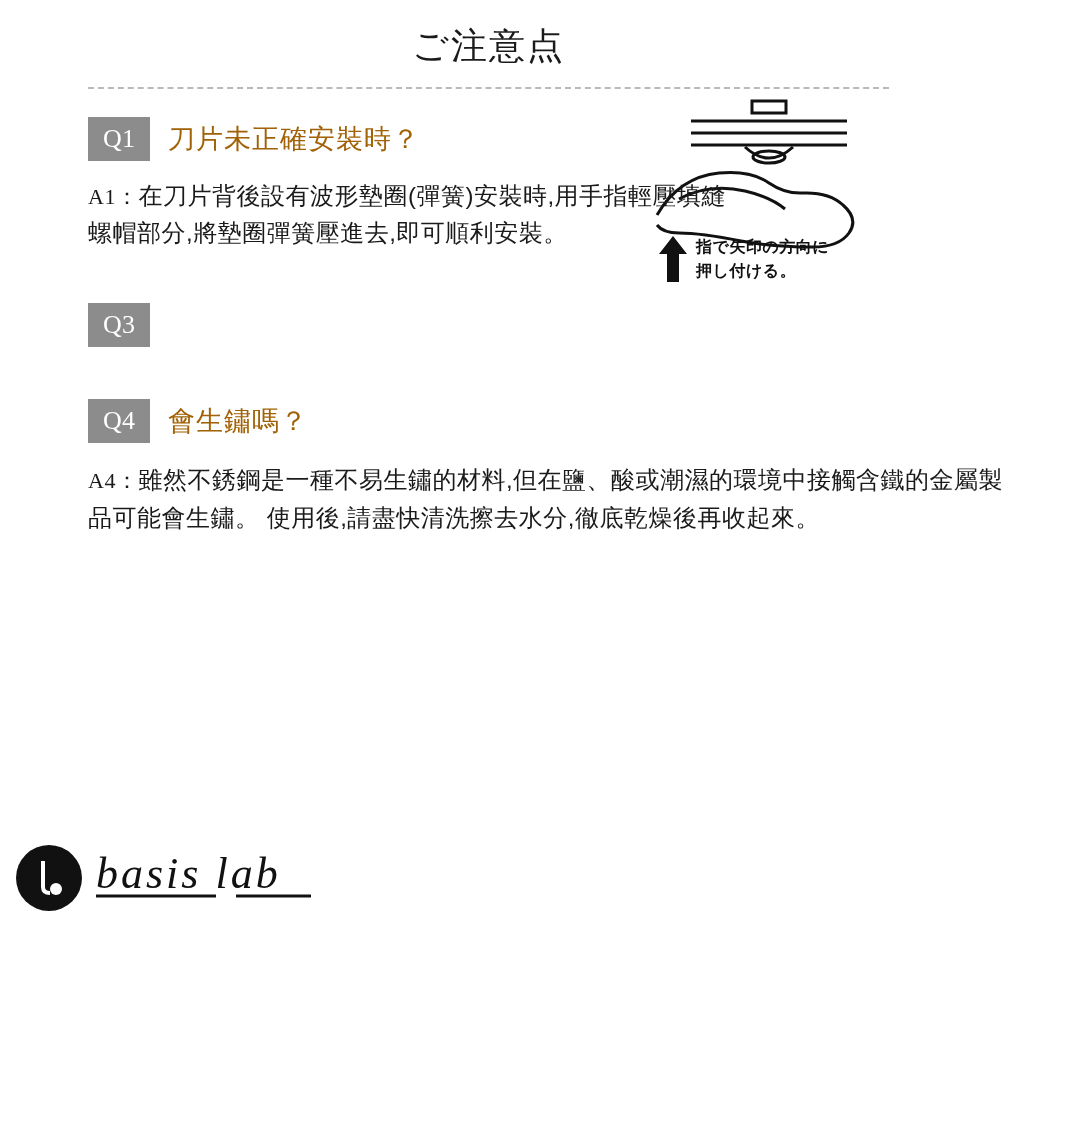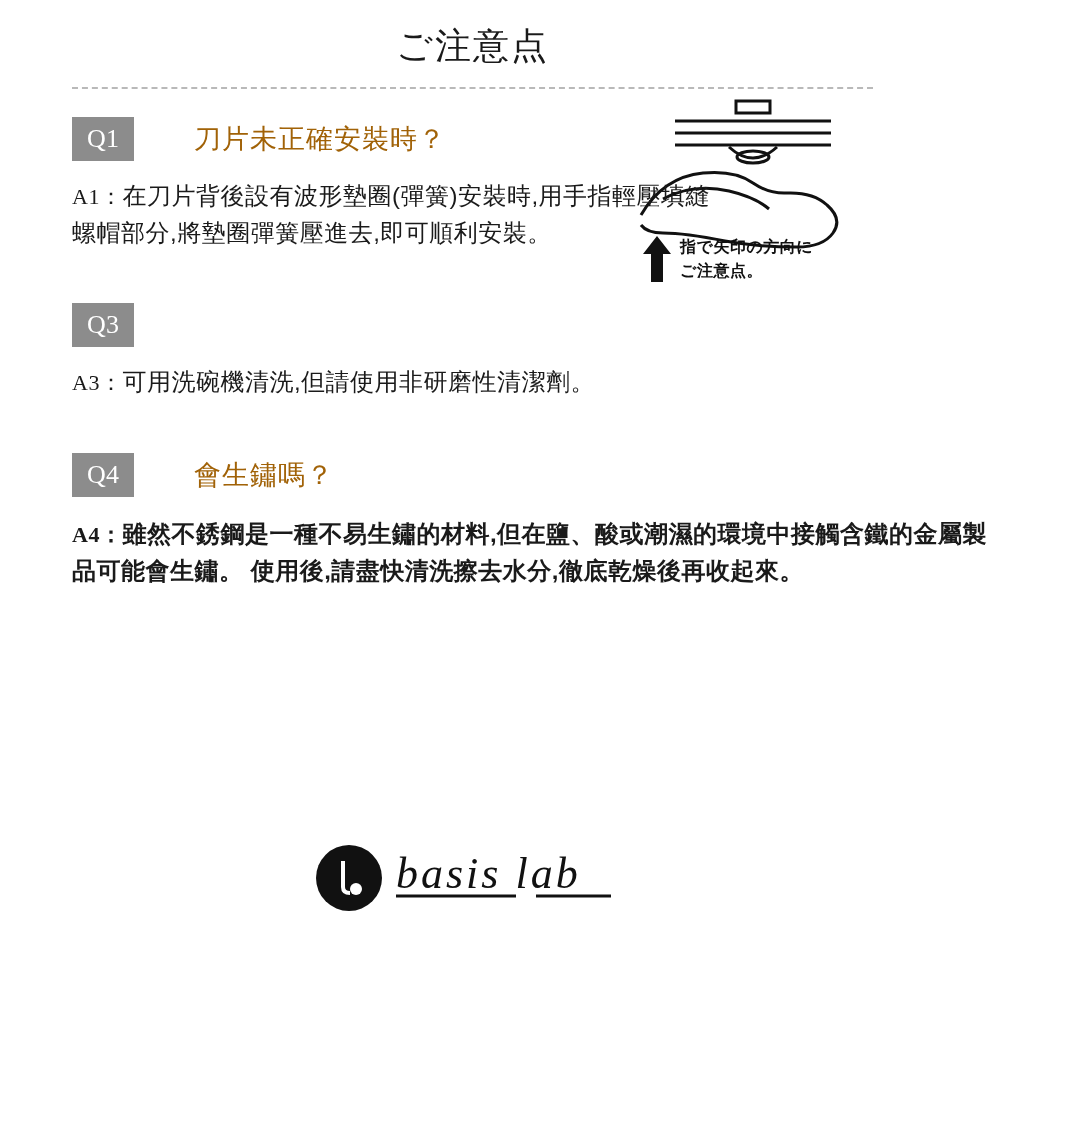--- a/index.html
+++ b/index.html
@@ -12,20 +12,21 @@
     height: 1134px;
     position: relative;
     font-family: "Liberation Sans", sans-serif;
     color: #1a1a1a;
     overflow: hidden;
   }
   .page {
     position: relative;
     width: 945px;
     height: 1134px;
+    margin-left: 16px;
   }
   .title {
     text-align: center;
     font-size: 36px;
     letter-spacing: 2px;
     padding-top: 22px;
     color: #1a1a1a;
     font-weight: 400;
   }
   .divider {
@@ -36,21 +37,20 @@
   .faq {
     margin: 0;
     padding: 0 72px;
   }
   .qa-block {
     position: relative;
   }
   .qrow {
     display: flex;
     align-items: center;
-    gap: 42px;
   }
   .qtag {
     width: 62px;
     height: 44px;
     background: #8c8c8c;
     color: #ffffff;
     font-family: "Liberation Serif", serif;
     font-size: 26px;
     display: flex;
     align-items: center;
@@ -75,21 +75,21 @@
   }
 
   
   #block-q1 { margin-top: 28px; }
   #block-q1 .atext { margin-top: 16px; width: 660px; }
   #block-q2 { margin-top: 40px; }
   #block-q2 .atext { margin-top: 16px; }
   #block-q3 { margin-top: 52px; }
   #block-q3 .atext { margin-top: 16px; }
   #block-q4 { margin-top: 52px; }
-  #block-q4 .atext { margin-top: 18px; width: 930px; font-weight: bold; }
+  #block-q4 .atext { margin-top: 18px; width: 930px; }
 
   
   .illus {
     position: absolute;
     right: 72px;
     top: 95px;
     width: 240px;
     height: 210px;
   }
   .illus-caption {
@@ -110,25 +110,24 @@
     font-size: 16px;
     line-height: 1.5;
     letter-spacing: 0.5px;
     color: #111;
     font-weight: 700;
   }
 
   
   .logo-wrap {
     position: absolute;
-    left: 16px;
+    left: 0;
     right: 0;
     top: 845px;
     display: flex;
-    justify-content: center;
     align-items: center;
   }
   .logo-mark {
     width: 66px;
     height: 66px;
     flex: none;
   }
   .logo-text {
     margin-left: 14px;
   }
@@ -159,43 +158,40 @@
       </g>
     </svg>
   </div>
 
   <div class="illus-caption">
     <svg class="arrow-up" viewBox="0 0 30 46" xmlns="http://www.w3.org/2000/svg">
       <polygon points="15,0 29,18 21,18 21,46 9,46 9,18 1,18" fill="#111"></polygon>
     </svg>
     <div class="caption-lines">
       <div>指で矢印の方向に</div>
-      <div>ご注意点。</div>
+      <div>押し付ける。</div>
     </div>
   </div>
 
   <div class="faq">
 
     <div class="qa-block" id="block-q1">
       <div class="qrow">
         <div class="qtag">Q1</div>
         <div class="qtext">刀片未正確安裝時？</div>
       </div>
       <div class="atext">
         <span class="alabel">A1：</span><span>在刀片背後設有波形墊圈(彈簧)安裝時,用手指輕壓填縫螺帽部分,將墊圈彈簧壓進去,即可順利安裝。</span>
       </div>
     </div>
 
 
     <div class="qa-block" id="block-q3">
       <div class="qrow">
         <div class="qtag">Q3</div>
-      </div>
-      <div class="atext">
-        <span class="alabel">A3：</span><span>可用洗碗機清洗,但請使用非研磨性清潔劑。</span>
       </div>
     </div>
 
     <div class="qa-block" id="block-q4">
       <div class="qrow">
         <div class="qtag">Q4</div>
         <div class="qtext">會生鏽嗎？</div>
       </div>
       <div class="atext">
         <span class="alabel">A4：</span><span>雖然不銹鋼是一種不易生鏽的材料,但在鹽、酸或潮濕的環境中接觸含鐵的金屬製品可能會生鏽。 使用後,請盡快清洗擦去水分,徹底乾燥後再收起來。</span>

